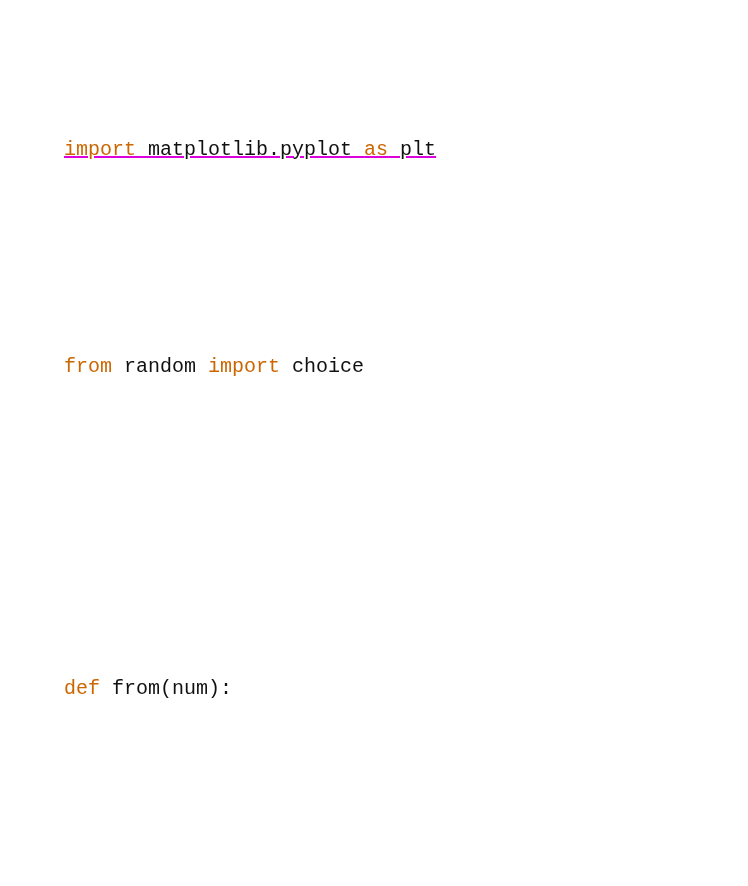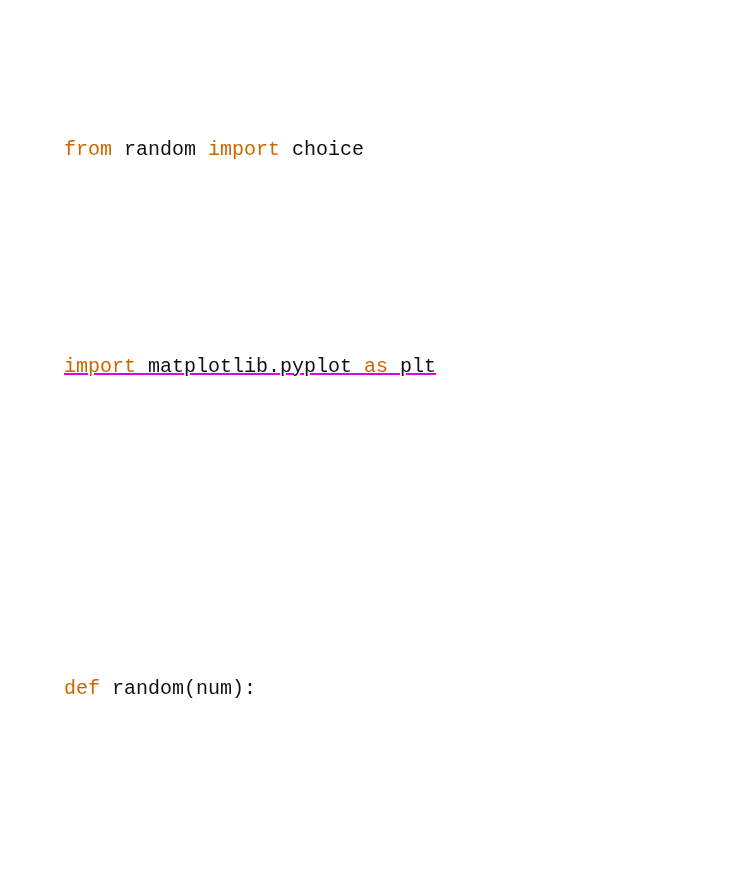--- a/index.html
+++ b/index.html
@@ -29,33 +29,33 @@
 
     .line { display: block; }
     .spacer { display: block; height: 0.6em; }
   </style>
 </head>
 <body>
 
 <div class="code-block">
   
   <span class="line">
-    <span class="kw-orange">from</span><span class="normal"> random </span><span class="kw-orange">import</span><span class="normal"> choice</span>
+    <span class="kw-orange underline-magenta-span">import</span><span class="normal underline-magenta-span"> matplotlib.pyplot </span><span class="kw-orange underline-magenta-span">as</span><span class="normal underline-magenta-span"> plt</span>
   </span>
 
   
   <span class="line">
-    <span class="kw-orange underline-magenta-span">import</span><span class="normal underline-magenta-span"> matplotlib.pyplot </span><span class="kw-orange underline-magenta-span">as</span><span class="normal underline-magenta-span"> plt</span>
+    <span class="kw-orange">from</span><span class="normal"> random </span><span class="kw-orange">import</span><span class="normal"> choice</span>
   </span>
 
   <span class="spacer"></span>
 
   
   <span class="line">
-    <span class="kw-orange">def</span><span class="normal"> random(num):</span>
+    <span class="kw-orange">def</span><span class="normal"> from(num):</span>
   </span>
 
   
   <span class="line">
     
   </span>
 
   
   
 

